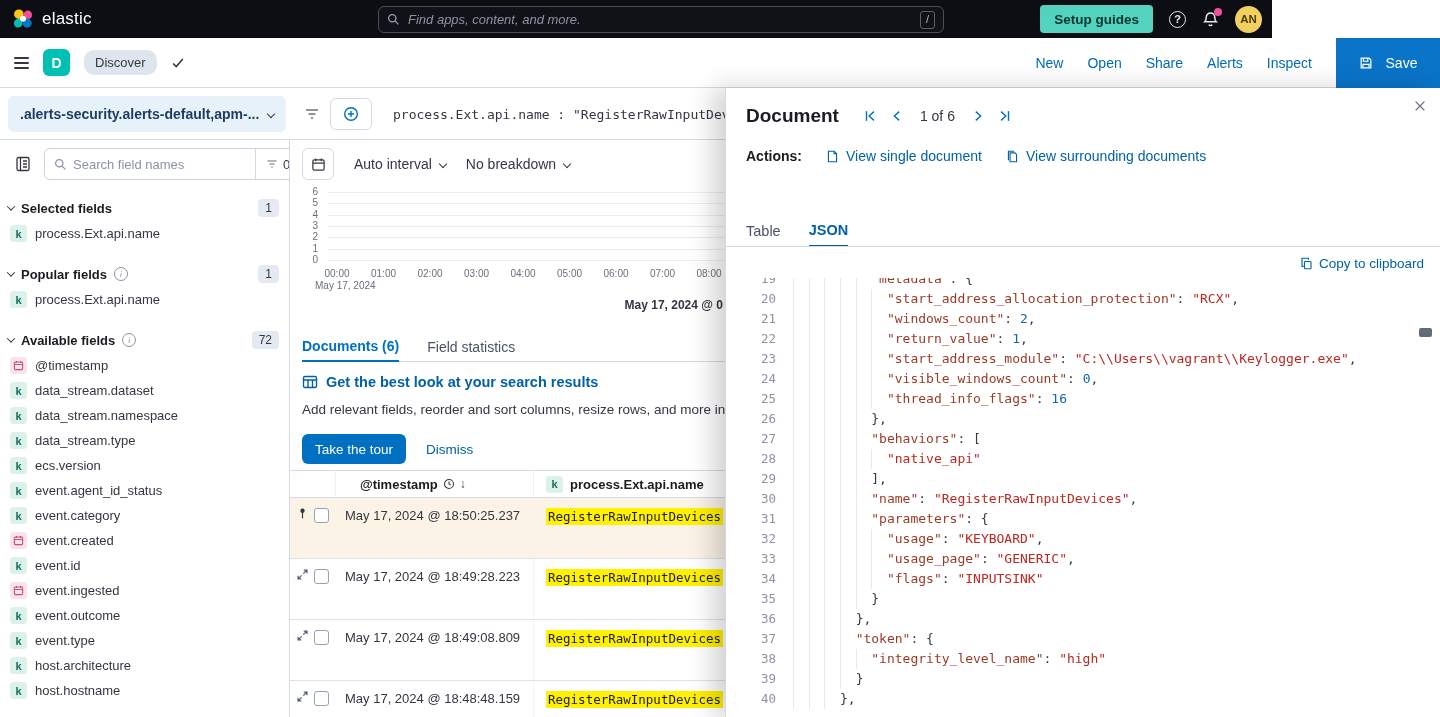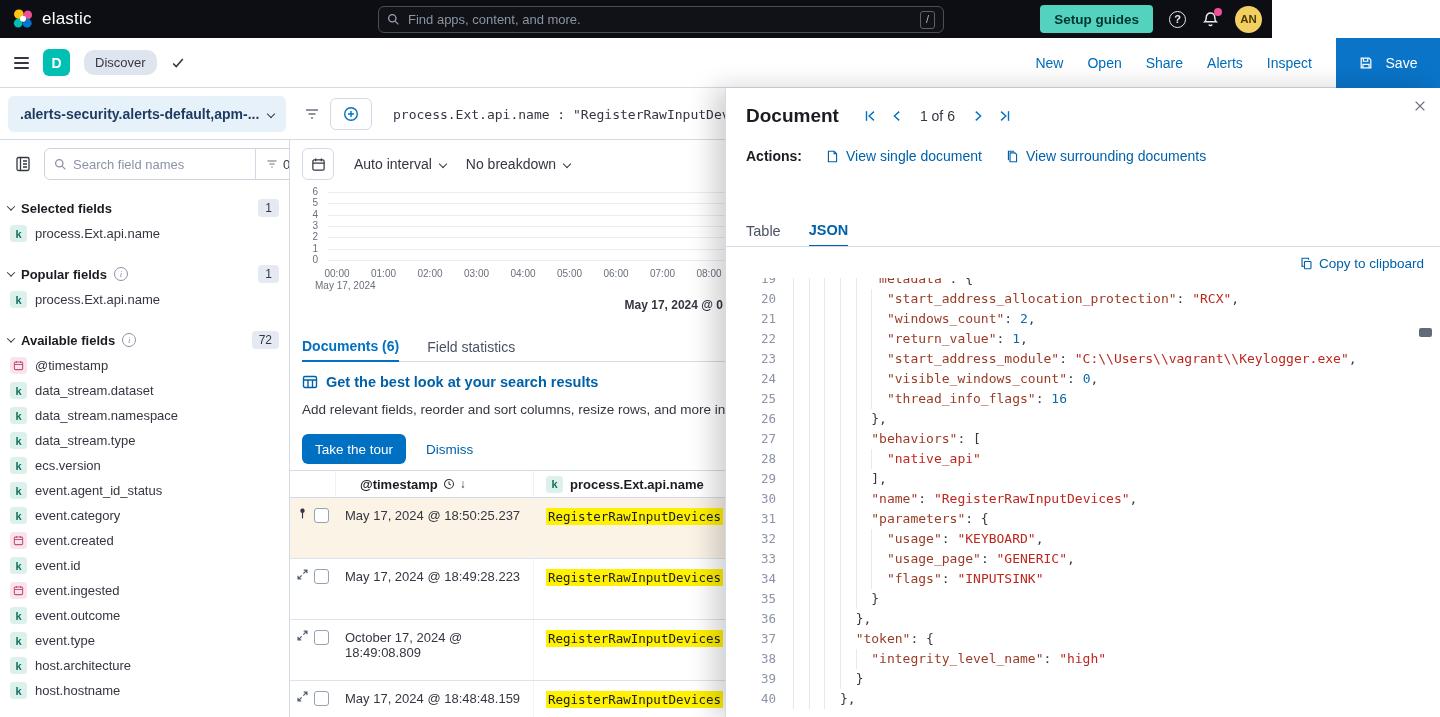--- a/index.html
+++ b/index.html
@@ -5,21 +5,21 @@
   * { margin:0; padding:0; box-sizing:border-box; }
   html,body { width:1440px; height:717px; }
   body { position:relative; overflow:hidden; background:#fff; font-family:"Liberation Sans",sans-serif; color:#343741; }
   svg { display:block; }
 
   
   .topbar { position:absolute; left:0; top:0; width:1272px; height:38px; background:#0c0e13; display:flex; align-items:center; padding:0 12px; }
   .brand-wrap { display:flex; align-items:center; gap:8px; }
   .brand { color:#fff; font-size:17px; letter-spacing:.2px; }
   .tb-search { position:absolute; left:378px; top:6px; width:566px; height:27px; background:#101218; border:1px solid #4a4e58; border-radius:6px; display:flex; align-items:center; gap:8px; padding:0 8px; }
-  .tb-search input { flex:1; background:transparent; border:none; outline:none; color:#aab0bb; font-size:13px; font-family:"Liberation Sans",sans-serif; }
+  .tb-search input { flex:1; background:transparent; border:none; outline:none; color:#aab0bb; font-size:13px; font-family:"Liberation Sans",sans-serif;font-style:italic; }
   .tb-search input::placeholder { color:#8b93a0; }
   .keycap { border:1px solid #5c616b; border-radius:3px; color:#aeb4bf; font-size:11px; line-height:1; padding:2px 5px 3px; }
   .tb-right { position:absolute; right:10px; top:0; height:38px; display:flex; align-items:center; gap:16px;padding-left:9px; }
   .setup-btn { background:#52d2bf; color:#00342c; font-weight:700; font-size:13.5px; border:none; border-radius:4px; height:28px; padding:0 14px; cursor:pointer; }
   .help-circ { width:17px; height:17px; border-radius:50%; border:1.4px solid #e8eaee; color:#e8eaee; font-size:11px; font-weight:700; display:flex; align-items:center; justify-content:center; }
   .bell-wrap { position:relative; }
   .badge-dot { position:absolute; right:-3px; top:-3px; width:8px; height:8px; border-radius:50%; background:#f04e98; }
   .avatar { width:27px; height:27px; border-radius:50%; background:#f2cf61; color:#4a3b00; font-size:11.5px; font-weight:700; display:flex; align-items:center; justify-content:center; }
 
   
@@ -462,21 +462,21 @@
         </div>
         <div class="dt-row">
           <div class="r-ctl">
             <span class="exp">
               <svg width="13" height="13" viewBox="0 0 16 16" fill="none" stroke="#516078" stroke-width="1.5">
                 <path d="M9.5 2.5h4v4M13.5 2.5 9 7M6.5 13.5h-4v-4M2.5 13.5 7 9"></path>
               </svg>
             </span>
             <span class="cb"></span>
           </div>
-          <div class="r-ts">October 17, 2024 @ 18:49:08.809</div>
+          <div class="r-ts">May 17, 2024 @ 18:49:08.809</div>
           <div class="r-val"><span class="hl">RegisterRawInputDevices</span></div>
         </div>
         <div class="dt-row">
           <div class="r-ctl">
             <span class="exp">
               <svg width="13" height="13" viewBox="0 0 16 16" fill="none" stroke="#516078" stroke-width="1.5">
                 <path d="M9.5 2.5h4v4M13.5 2.5 9 7M6.5 13.5h-4v-4M2.5 13.5 7 9"></path>
               </svg>
             </span>
             <span class="cb"></span>

